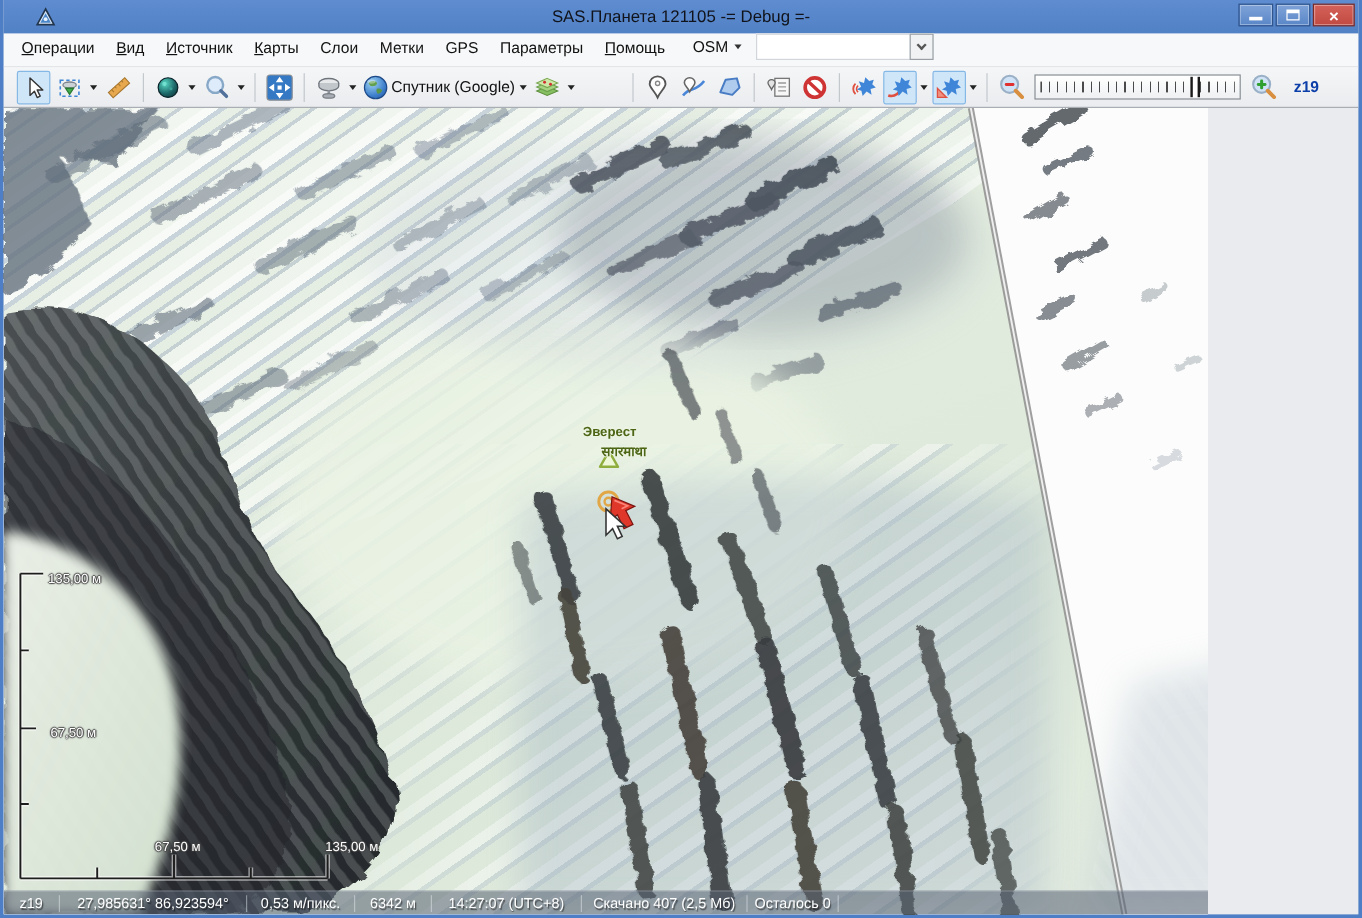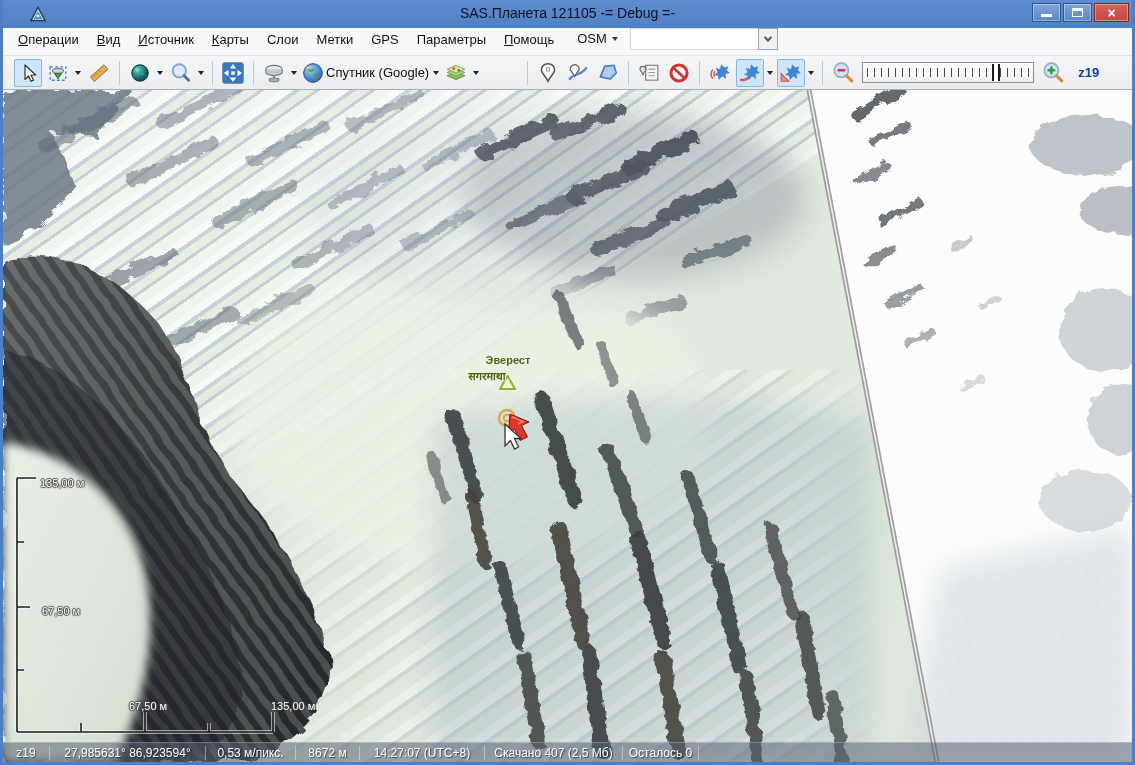--- a/index.html
+++ b/index.html
@@ -54,21 +54,21 @@
   .slider { position:relative; width:172px; height:21px; border:1px solid #8a9096;
     background:linear-gradient(#ffffff,#eef0f2); margin:0 4px; }
   .slider .ticks { position:absolute; inset:0 4px;
     background-image:repeating-linear-gradient(90deg,#4a4a4a 0 1px,transparent 1px 7px);
     background-size:100% 9px; background-position:0 center; background-repeat:no-repeat; }
   .thumb { position:absolute; left:129px; top:1px; width:8px; height:17px; background:#fff;
     border-left:2px solid #1a1a1a; border-right:2px solid #1a1a1a; }
   .zlabel { font-weight:bold; font-size:13px; color:#0b3ea8; margin-left:10px; }
 
   
-  .map { position:absolute; left:0; top:90px; width:1129px; height:672px; overflow:hidden;
+  .map { position:absolute; left:0; top:90px; width:1003px; height:672px; overflow:hidden;
     background:linear-gradient(160deg,#eef3ec 0%,#e2ecde 40%,#dce8da 70%,#e6eee2 100%); }
   .streaks-nw { position:absolute; left:0; top:0; width:900px; height:440px;
     background:repeating-linear-gradient(145deg, rgba(255,255,255,.65) 0 7px, rgba(173,189,208,.55) 7px 11px,
       rgba(228,237,226,.55) 11px 19px, rgba(140,158,182,.38) 19px 22px, rgba(245,250,245,.5) 22px 32px);
     -webkit-mask-image:linear-gradient(155deg,#000 45%,transparent 92%);
     mask-image:linear-gradient(155deg,#000 45%,transparent 92%);
     clip-path:polygon(0 0,100% 0,88% 18%,45% 70%,0 100%); }
   .streaks-c { position:absolute; left:180px; top:280px; width:700px; height:392px;
     background:repeating-linear-gradient(145deg, rgba(255,255,255,.4) 0 9px, rgba(168,184,204,.3) 9px 13px,
       transparent 13px 26px);
@@ -451,30 +451,30 @@
         <path d="M502,334 L502,356 L507.5,350.5 L511.5,359 L515.5,357 L511.5,348.5 L518,348.5 Z" fill="#fff" stroke="#333" stroke-width="1.3"></path>
       </g>
 
       <g>
         <path d="M14,388 H33 M14,452 H21 M14,517 H27 M14,580 H21 M14,388 V642 M14,642 H270 M78,642 V633 M142,642 V622 M206,642 V633 M270,642 V622" fill="none" stroke="#ffffff" stroke-width="4" opacity=".55"></path>
         <path d="M14,388 H33 M14,452 H21 M14,517 H27 M14,580 H21 M14,388 V642 M14,642 H270 M78,642 V633 M142,642 V622 M206,642 V633 M270,642 V622" fill="none" stroke="#1d1d1d" stroke-width="1.6"></path>
       </g>
     </svg>
 
     <span class="map-label marker-title" style="left:505px; top:264px;">Эверест</span>
-    <span class="map-label marker-sub" style="left:484px; top:278px;">सगरमाथा</span>
+    <span class="map-label marker-sub" style="left:517px; top:278px;">सगरमाथा</span>
     <span class="map-label scale-label" style="left:37px; top:387px;">135,00 м</span>
     <span class="map-label scale-label" style="left:39px; top:515px;">67,50 м</span>
     <span class="map-label scale-label" style="left:126px; top:610px;">67,50 м</span>
     <span class="map-label scale-label" style="left:268px; top:610px;">135,00 м</span>
 
     <div class="statusbar">
       <span class="sseg" style="width:47px;">z19</span>
       <span class="sseg" style="width:156px;">27,985631° 86,923594°</span>
       <span class="sseg" style="width:90px;">0,53 м/пикс.</span>
-      <span class="sseg" style="width:64px;">8672 м</span>
+      <span class="sseg" style="width:64px;">6342 м</span>
       <span class="sseg" style="width:125px;">14:27:07 (UTC+8)</span>
       <span class="sseg" style="width:138px;">Скачано 407 (2,5 Мб)</span>
       <span class="sseg" style="width:76px;">Осталось 0</span>
     </div>
   </div>
 
 </div>
 
 </body></html>

